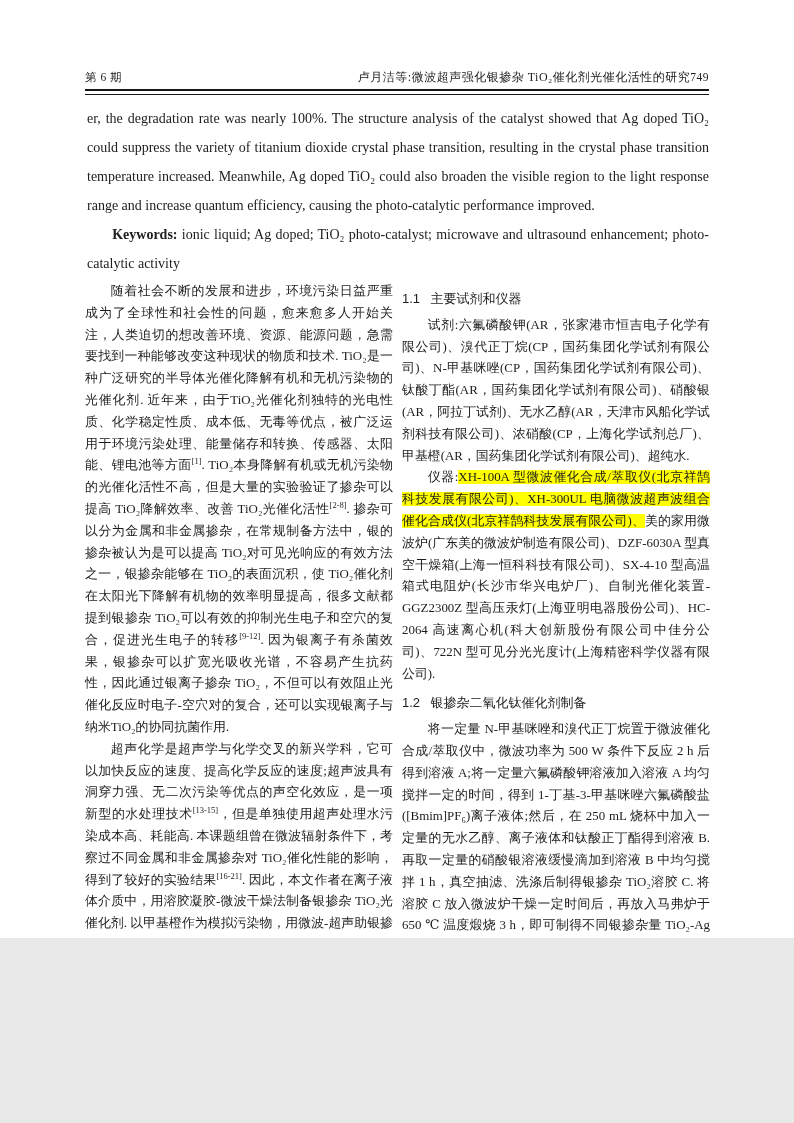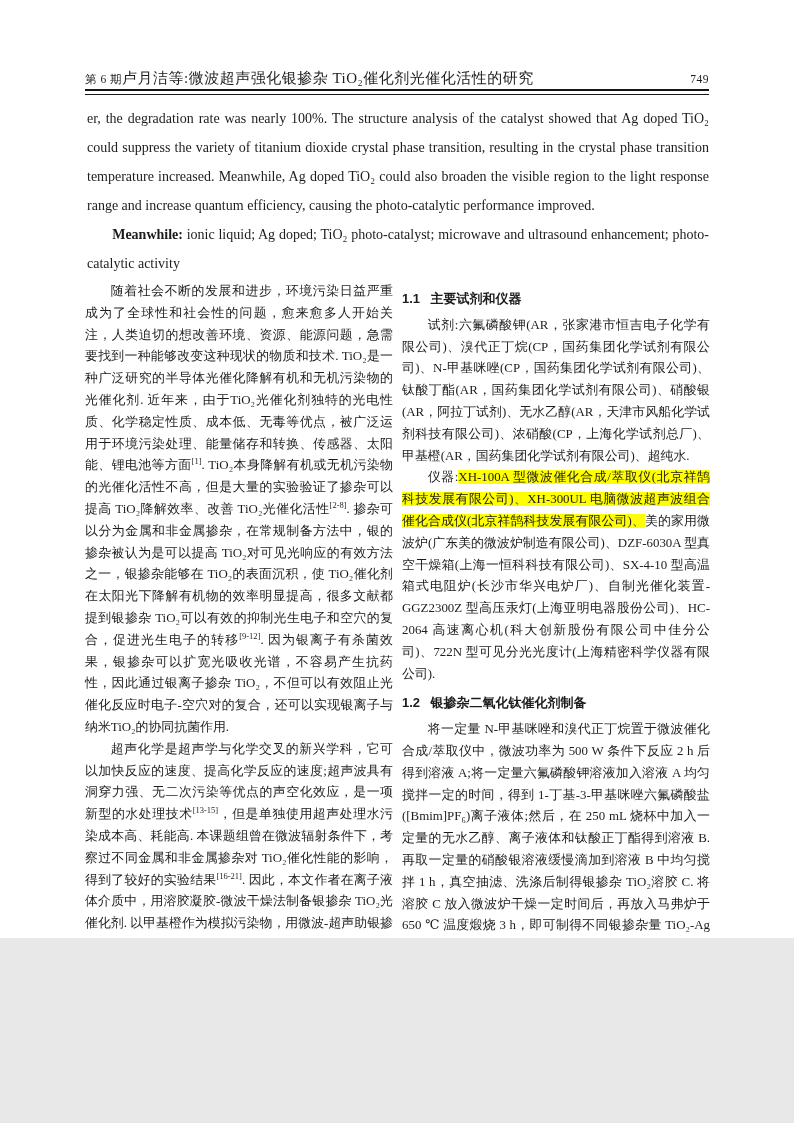--- a/index.html
+++ b/index.html
@@ -4,42 +4,42 @@
 <style>
   html,body{margin:0;padding:0;background:#e8e8e8;}
   .page{
     position:relative;width:794px;height:938px;margin:0 auto;background:#ffffff;
     font-family:"Liberation Serif","DejaVu Serif",serif;color:#1c1c1c;overflow:hidden;
   }
   
   .hdr{position:absolute;top:69px;left:85px;width:624px;display:flex;align-items:baseline;
        font-size:11.5px;letter-spacing:.5px;}
   .hdr .issue{flex:0 0 auto;}
-  .hdr .title{flex:1 1 auto;text-align:left;font-size:15px;}
+  .hdr .title{flex:1 1 auto;text-align:right;font-size:12px;}
   .hdr .pageno{flex:0 0 auto;}
   .rule{position:absolute;top:89px;left:85px;width:624px;height:3px;
         border-top:2px solid #161616;border-bottom:1px solid #161616;}
   
   .abstract{position:absolute;top:104px;left:87px;width:622px;
             font-size:14px;line-height:29px;text-align:justify;}
   .abstract p{margin:0;}
   .abstract .kw-p{text-indent:1.8em;}
   .abstract b{font-weight:bold;}
   
   .col{position:absolute;top:281px;width:308px;font-size:12.9px;line-height:21.8px;
        text-align:justify;}
   .col-left{left:85px;}
   .col-right{left:402px;}
   .col p{margin:0;text-indent:2em;}
   sup{font-size:8.5px;line-height:0;vertical-align:super;}
   mark{background:#ffff00;color:inherit;padding:0;}
   h2.sec{margin:4px 0 10px 0;font-size:16.5px;font-weight:bold;
          font-family:"Liberation Sans","DejaVu Sans",sans-serif;letter-spacing:1px;}
   h2.sec .num{margin-right:0.9em;}
-  h3.sub{margin:7px 0 5px 0;font-size:13px;font-weight:bold;
+  h3.sub{margin:7px 0 5px 0;font-size:13px;font-weight:normal;
          font-family:"Liberation Sans","DejaVu Sans",sans-serif;}
   h3.sub .num{margin-right:0.8em;}
   
   .doi{position:absolute;top:1054px;left:85px;width:624px;text-align:center;
        font-size:13px;letter-spacing:.3px;}
   .footbar{position:absolute;top:1086px;left:28px;width:738px;display:flex;
            justify-content:space-between;color:#9c9c9c;font-size:15px;font-weight:bold;
            font-family:"Liberation Serif","DejaVu Serif",serif;}
 </style>
 </head>
@@ -49,21 +49,21 @@
 
   <div class="hdr">
     <span class="issue">第 6 期</span>
     <span class="title">卢月洁等:微波超声强化银掺杂 TiO₂催化剂光催化活性的研究</span>
     <span class="pageno">749</span>
   </div>
   <div class="rule"></div>
 
   <div class="abstract">
     <p>er, the degradation rate was nearly 100%. The structure analysis of the catalyst showed that Ag doped TiO₂ could suppress the variety of titanium dioxide crystal phase transition, resulting in the crystal phase transition temperature increased. Meanwhile, Ag doped TiO₂ could also broaden the visible region to the light response range and increase quantum efficiency, causing the photo-catalytic performance improved.</p>
-    <p class="kw-p"><b>Meanwhile:</b><span> ionic liquid; Ag doped; TiO₂ photo-catalyst; microwave and ultrasound enhancement; photo-catalytic activity</span></p>
+    <p class="kw-p"><b>Keywords:</b><span> ionic liquid; Ag doped; TiO₂ photo-catalyst; microwave and ultrasound enhancement; photo-catalytic activity</span></p>
   </div>
 
   <div class="col col-left">
     <p>随着社会不断的发展和进步，环境污染日益严重成为了全球性和社会性的问题，愈来愈多人开始关注，人类迫切的想改善环境、资源、能源问题，急需要找到一种能够改变这种现状的物质和技术. TiO₂是一种广泛研究的半导体光催化降解有机和无机污染物的光催化剂. 近年来，由于TiO₂光催化剂独特的光电性质、化学稳定性质、成本低、无毒等优点，被广泛运用于环境污染处理、能量储存和转换、传感器、太阳能、锂电池等方面<sup>[1]</sup>. TiO₂本身降解有机或无机污染物的光催化活性不高，但是大量的实验验证了掺杂可以提高 TiO₂降解效率、改善 TiO₂光催化活性<sup>[2-8]</sup>. 掺杂可以分为金属和非金属掺杂，在常规制备方法中，银的掺杂被认为是可以提高 TiO₂对可见光响应的有效方法之一，银掺杂能够在 TiO₂的表面沉积，使 TiO₂催化剂在太阳光下降解有机物的效率明显提高，很多文献都提到银掺杂 TiO₂可以有效的抑制光生电子和空穴的复合，促进光生电子的转移<sup>[9-12]</sup>. 因为银离子有杀菌效果，银掺杂可以扩宽光吸收光谱，不容易产生抗药性，因此通过银离子掺杂 TiO₂，不但可以有效阻止光催化反应时电子-空穴对的复合，还可以实现银离子与纳米TiO₂的协同抗菌作用.</p>
     <p>超声化学是超声学与化学交叉的新兴学科，它可以加快反应的速度、提高化学反应的速度;超声波具有洞穿力强、无二次污染等优点的声空化效应，是一项新型的水处理技术<sup>[13-15]</sup>，但是单独使用超声处理水污染成本高、耗能高. 本课题组曾在微波辐射条件下，考察过不同金属和非金属掺杂对 TiO₂催化性能的影响，得到了较好的实验结果<sup>[16-21]</sup>. 因此，本文作者在离子液体介质中，用溶胶凝胶-微波干燥法制备银掺杂 TiO₂光催化剂. 以甲基橙作为模拟污染物，用微波-超声助银掺杂 TiO₂催化剂降解甲基橙溶液，考察催化剂的光催化降解活性，通过反应条件优化获得制备 TiO₂-Ag 催化剂最佳条件，以进一步提高TiO₂催化剂的光催化降解活性.</p>
   </div>
 
   <div class="col col-right">
 
     <h3 class="sub"><span class="num">1.1</span><span>主要试剂和仪器</span></h3>

